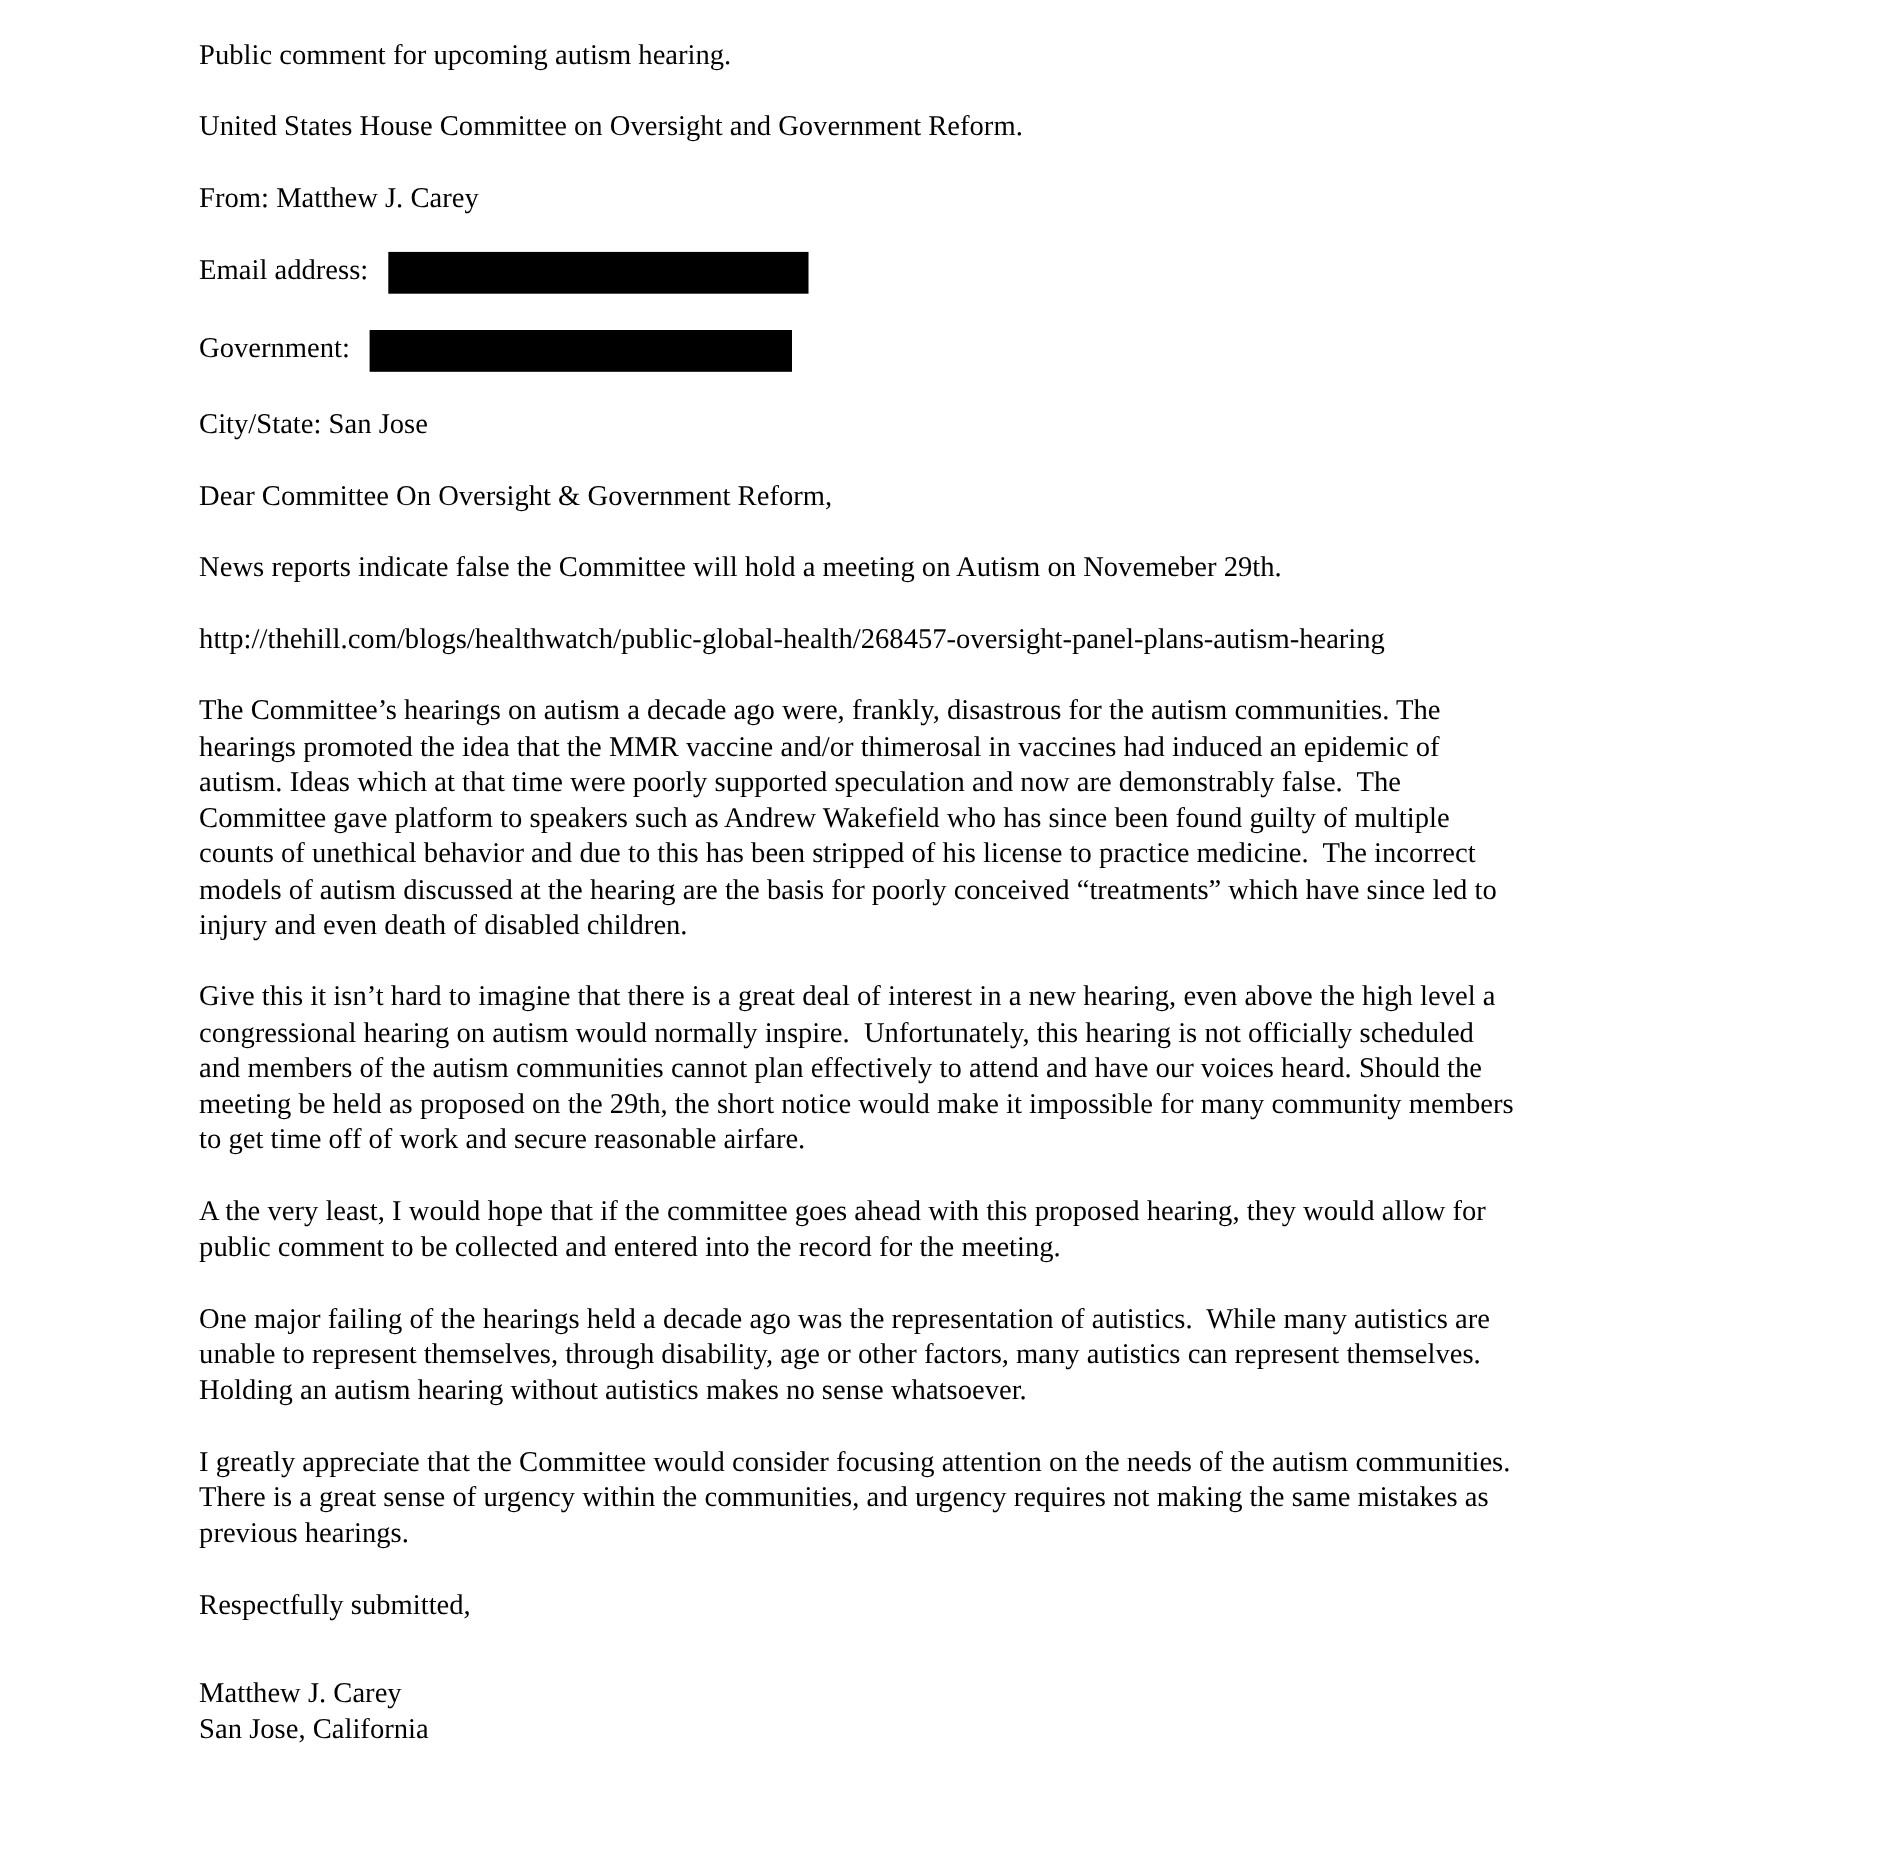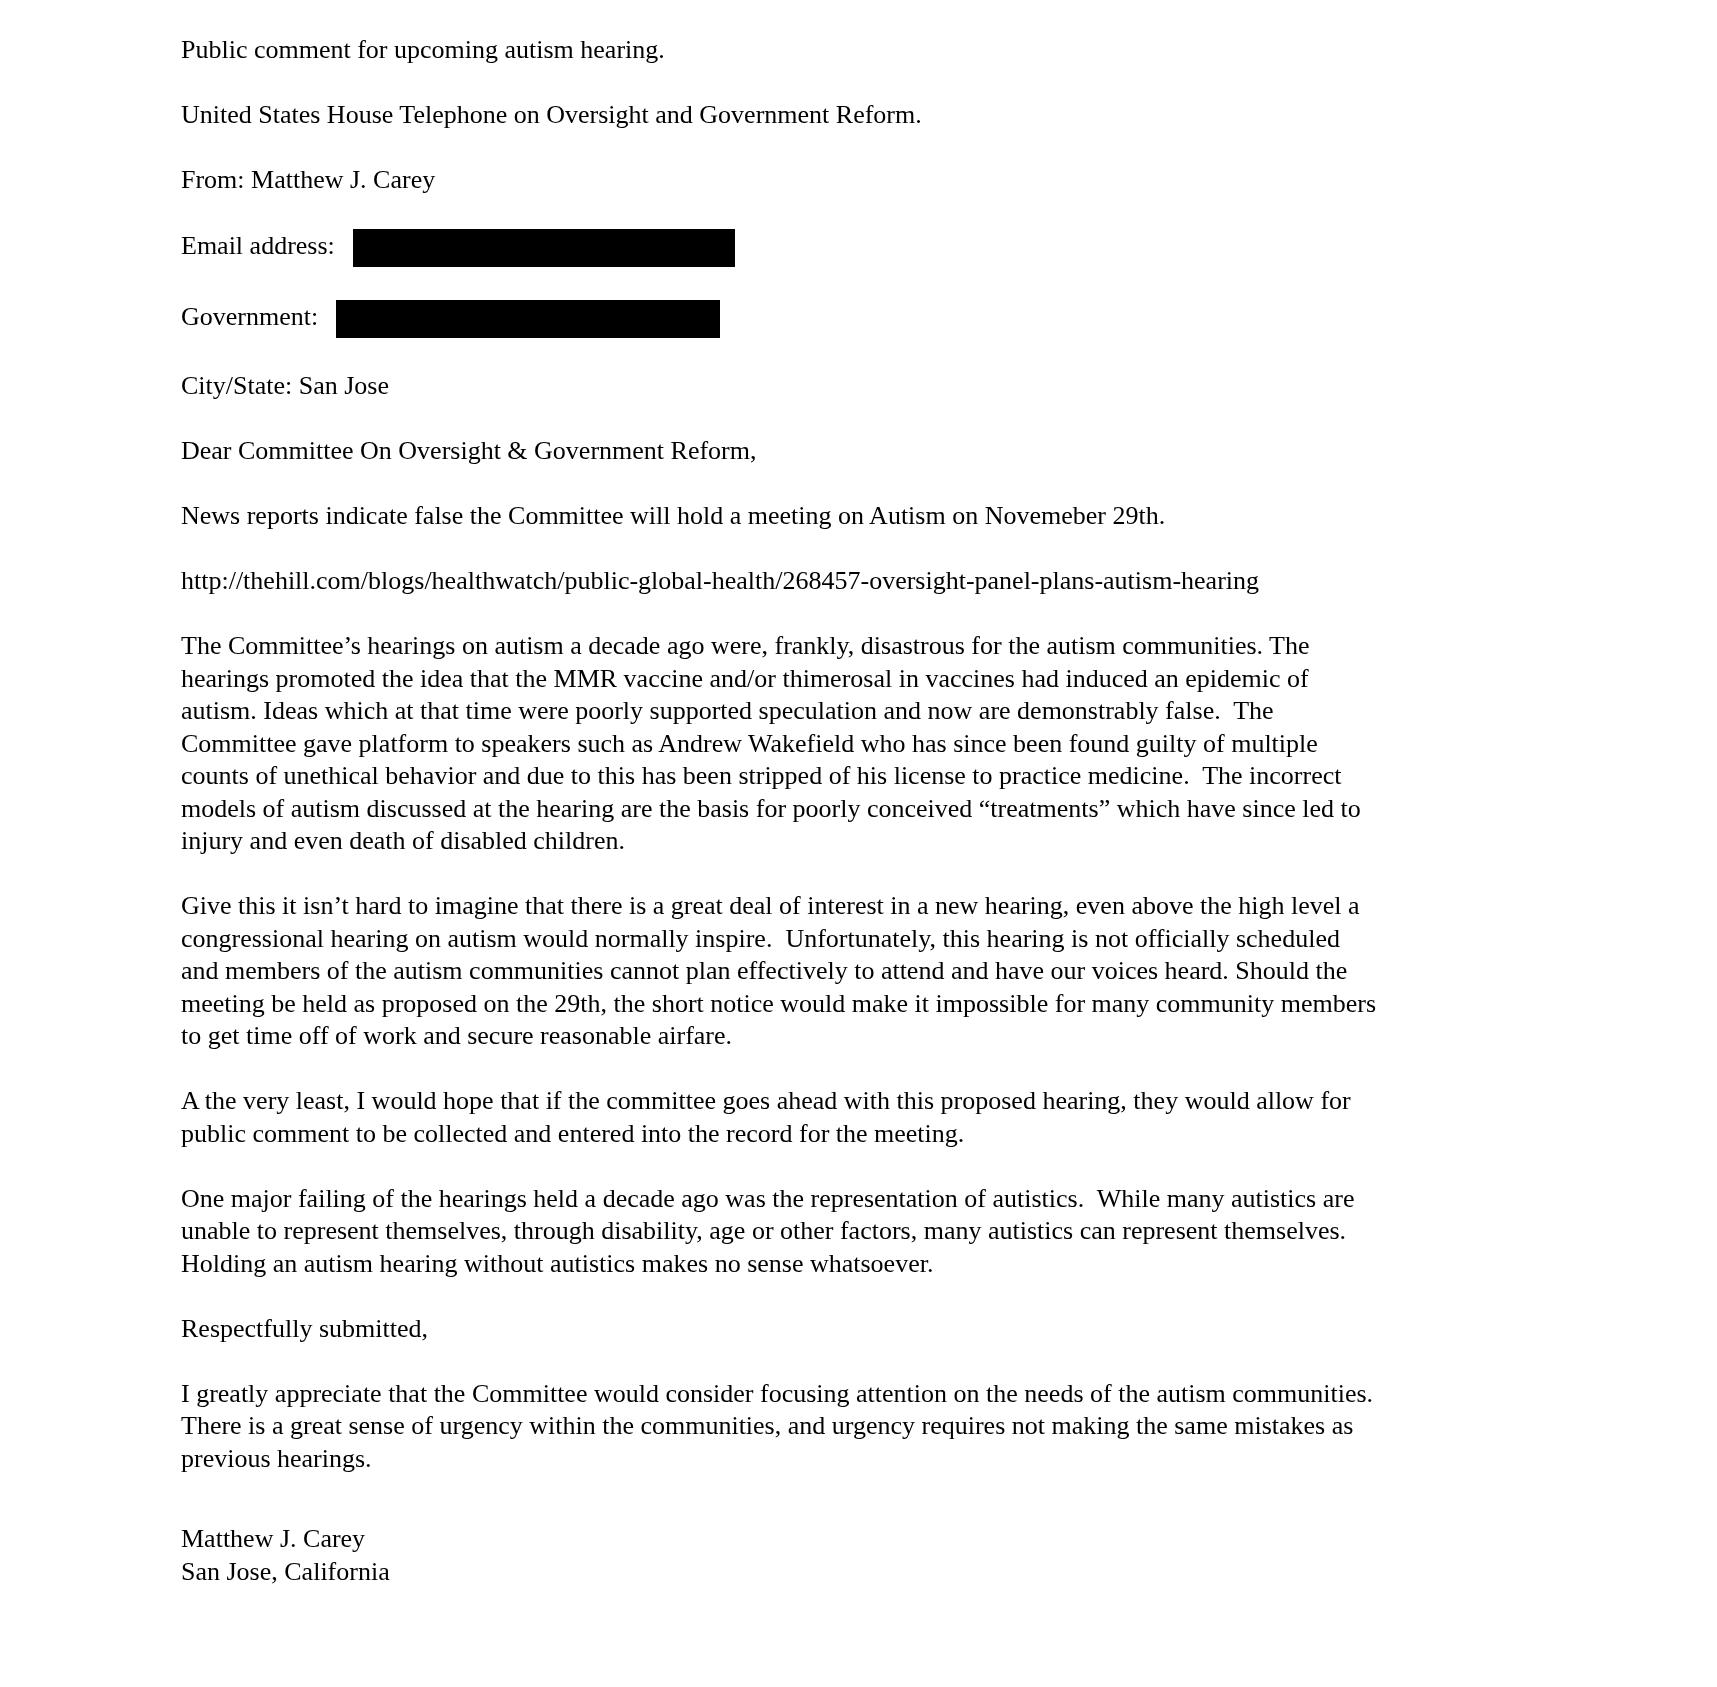--- a/index.html
+++ b/index.html
@@ -37,21 +37,21 @@
     margin-left: 18px;
   }
 </style>
 </head>
 <body style="color: rgb(0, 0, 0); background: rgb(255, 255, 255);">
 
 <div class="page">
 
   <p>Public comment for upcoming autism hearing.</p>
 
-  <p>United States House Telephone on Oversight and Government Reform.</p>
+  <p>United States House Committee on Oversight and Government Reform.</p>
 
   <p>From: Matthew J. Carey</p>
 
   <p><span>Email address:</span><span class="redaction-bar" style="width: 382px; height: 38px; background: rgb(0, 0, 0);"></span></p>
 
   <p><span>Government:</span><span class="redaction-bar" style="width: 384px; height: 38px; background: rgb(0, 0, 0);"></span></p>
 
   <p>City/State: San Jose</p>
 
 
@@ -62,19 +62,19 @@
   <p>http://thehill.com/blogs/healthwatch/public-global-health/268457-oversight-panel-plans-autism-hearing</p>
 
   <p>The Committee’s hearings on autism a decade ago were, frankly, disastrous for the autism communities. The hearings promoted the idea that the MMR vaccine and/or thimerosal in vaccines had induced an epidemic of autism. Ideas which at that time were poorly supported speculation and now are demonstrably false.  The Committee gave platform to speakers such as Andrew Wakefield who has since been found guilty of multiple counts of unethical behavior and due to this has been stripped of his license to practice medicine.  The incorrect models of autism discussed at the hearing are the basis for poorly conceived “treatments” which have since led to injury and even death of disabled children.</p>
 
   <p>Give this it isn’t hard to imagine that there is a great deal of interest in a new hearing, even above the high level a congressional hearing on autism would normally inspire.  Unfortunately, this hearing is not officially scheduled and members of the autism communities cannot plan effectively to attend and have our voices heard. Should the meeting be held as proposed on the 29th, the short notice would make it impossible for many community members to get time off of work and secure reasonable airfare.</p>
 
   <p>A the very least, I would hope that if the committee goes ahead with this proposed hearing, they would allow for public comment to be collected and entered into the record for the meeting.</p>
 
   <p>One major failing of the hearings held a decade ago was the representation of autistics.  While many autistics are unable to represent themselves, through disability, age or other factors, many autistics can represent themselves.  Holding an autism hearing without autistics makes no sense whatsoever.</p>
 
+  <p>I greatly appreciate that the Committee would consider focusing attention on the needs of the autism communities.  There is a great sense of urgency within the communities, and urgency requires not making the same mistakes as previous hearings.</p>
+
   <p>Respectfully submitted,</p>
-
-  <p>I greatly appreciate that the Committee would consider focusing attention on the needs of the autism communities.  There is a great sense of urgency within the communities, and urgency requires not making the same mistakes as previous hearings.</p>
 
   <p class="tight"><span>Matthew J. Carey</span><br><span>San Jose, California</span></p>
 
 </div>
 
 </body></html>

